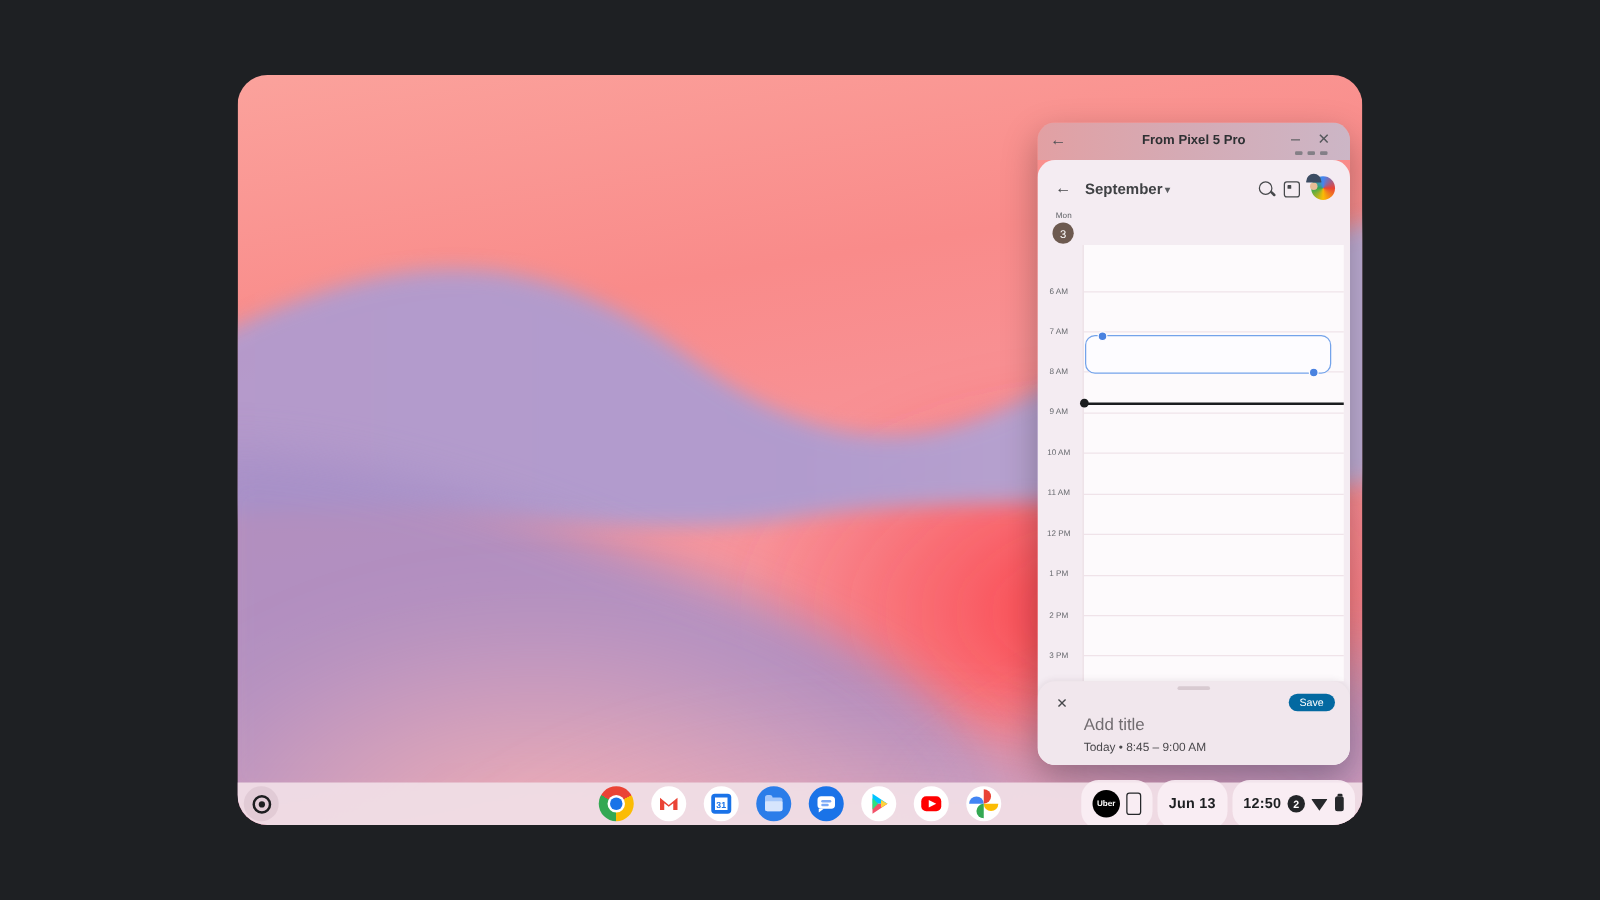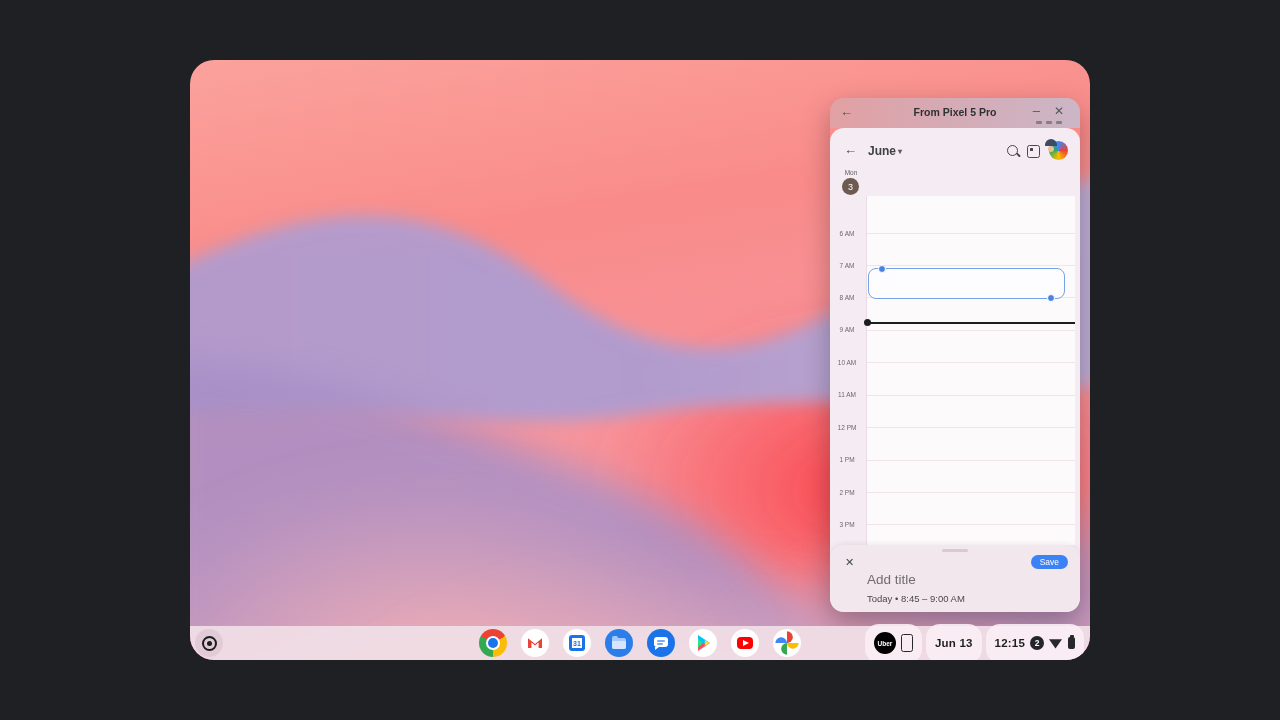--- a/index.html
+++ b/index.html
@@ -90,21 +90,21 @@
   .event-handle{position:absolute;width:6px;height:6px;border-radius:50%;background:#4a82e0;border:1.5px solid #fdfcff;cursor:pointer;}
   .handle-top{left:9px;top:-4px;}
   .handle-bottom{right:9px;bottom:-4px;}
   .now-line{position:absolute;left:0;top:126px;right:0;height:1.5px;background:#1b1d1f;cursor:default;}
   .now-dot{position:absolute;left:-3px;top:-3px;width:7px;height:7px;border-radius:50%;background:#1b1d1f;}
 
   
   .bottom-sheet{position:absolute;left:0;right:0;bottom:0;height:67px;background:#f1e7ed;border-radius:14px 14px 12px 12px;box-shadow:0 -1px 5px rgba(90,60,80,0.10);}
   .sheet-handle{position:absolute;left:50%;top:4px;transform:translateX(-50%);width:26px;height:3px;border-radius:2px;background:#d8cad1;cursor:grab;}
   .sheet-close{position:absolute;left:15px;top:11px;font-size:11px;color:#46484b;cursor:pointer;}
-  .save-button{position:absolute;right:12px;top:10px;height:14px;padding:0 9px;border-radius:8px;background:#3b82f6;color:#fff;font-size:8.5px;display:flex;align-items:center;border:none;cursor:pointer;font-family:inherit;}
+  .save-button{position:absolute;right:12px;top:10px;height:14px;padding:0 9px;border-radius:8px;background:#0369a1;color:#fff;font-size:8.5px;display:flex;align-items:center;border:none;cursor:pointer;font-family:inherit;}
   .add-title{position:absolute;left:37px;top:27px;font-size:13.5px;color:#716c70;cursor:text;}
   .time-summary{position:absolute;left:37px;top:48px;font-size:9.5px;color:#4a484c;}
 </style>
 </head>
 <body>
 
 <div class="stage">
   <div class="desktop">
 
     <div class="wallpaper">
@@ -159,21 +159,21 @@
             <i></i>
             <i></i>
             <i></i>
           </span>
       </div>
 
       <div class="app-surface">
 
         <div class="cal-header">
           <span class="cal-back">←</span>
-          <span class="cal-month"><span>June</span><span class="cal-caret">▾</span></span>
+          <span class="cal-month"><span>September</span><span class="cal-caret">▾</span></span>
           <span class="search-icon"></span>
           <span class="today-icon"></span>
           <span class="avatar"><span class="avatar-photo"></span></span>
         </div>
 
         <div class="day-weekday">Mon</div>
         <div class="day-badge">3</div>
 
         <div class="time-label" style="top:102px">6 AM</div>
         <div class="time-label" style="top:134px">7 AM</div>
@@ -279,21 +279,21 @@
 
       <div class="tray">
         <div class="pill">
           <span class="uber-circle">Uber</span>
           <span class="phone-icon"></span>
         </div>
         <div class="pill">
           <span class="tray-text">Jun 13</span>
         </div>
         <div class="pill">
-          <span class="tray-text">12:15</span>
+          <span class="tray-text">12:50</span>
           <span class="notif-badge">2</span>
           <span class="wifi-icon"></span>
           <span class="battery-icon"></span>
         </div>
       </div>
     </div>
 
   </div>
 </div>
 

